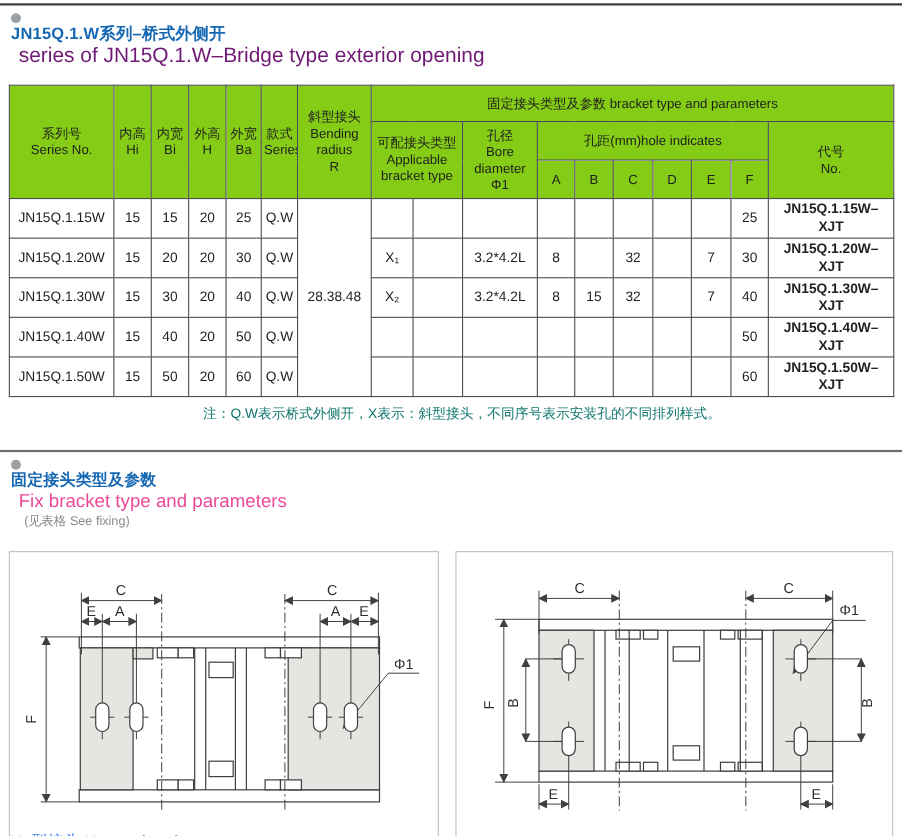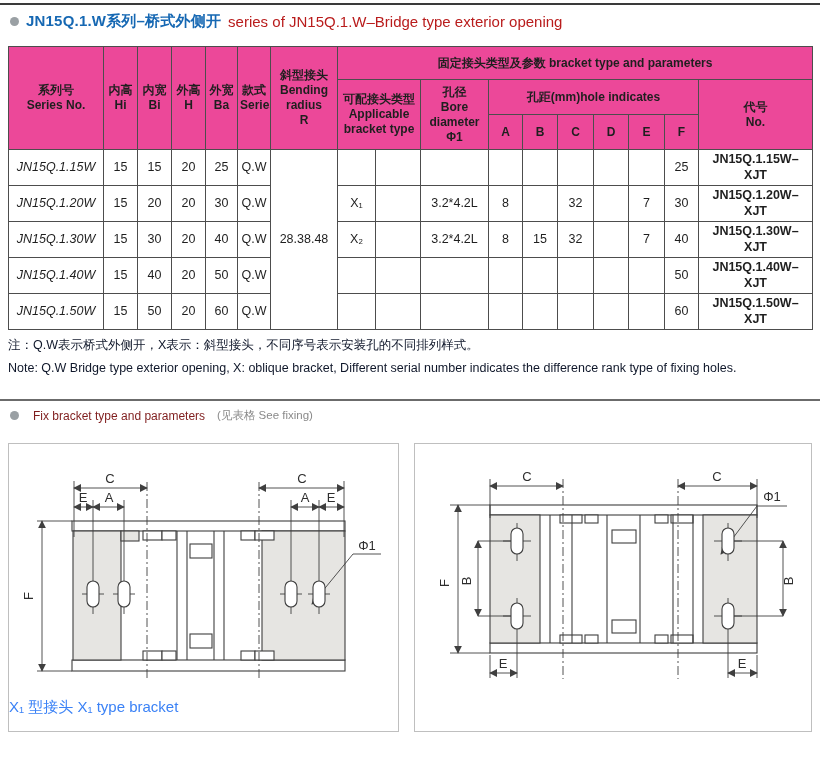--- a/index.html
+++ b/index.html
@@ -1,39 +1,39 @@
 <!DOCTYPE html>
 <html><head>
 <meta charset="utf-8">
 <style>
   html,body{margin:0;padding:0;background:#ffffff;width:820px;height:760px;overflow:hidden;
     font-family:"Liberation Sans","DejaVu Sans",sans-serif;color:#222;}
   .topline{height:2px;background:#3a3a3a;margin-top:3px;}
-  .title-row{display:flex;align-items:center;margin:7px 0 0 10px;}
+  .title-row{display:flex;align-items:flex-start;margin:7px 0 0 10px;flex-direction:column;}
   .bullet{width:9px;height:9px;border-radius:50%;background:#9aa0a4;margin-right:7px;flex:0 0 auto;}
   .t-zh{color:#1668b3;font-weight:bold;font-size:15px;letter-spacing:.2px;}
-  .t-en{color:#b91c1c;font-size:15px;margin-left:7px;}
+  .t-en{color:#701a75;font-size:19px;margin-left:7px;}
   .see{color:#8a8a8a;font-size:11.5px;margin-left:12px;}
 
   table.spec{border-collapse:collapse;table-layout:fixed;width:804px;margin:15px 0 0 8px;}
   table.spec th,table.spec td{border:1px solid #4d4d4d;text-align:center;vertical-align:middle;
     padding:0 2px;line-height:1.25;overflow:hidden;}
-  table.spec th{background:#ec4899;font-weight:bold;font-size:12px;white-space:pre-line;color:#1f1f1f;}
+  table.spec th{background:#84cc16;font-weight:normal;font-size:12px;white-space:pre-line;color:#1f1f1f;}
   table.spec td{background:#ffffff;font-size:12.5px;height:35px;color:#1f1f1f;}
   tr.h1 th{height:32px;}
   tr.h2 th{height:34px;}
   tr.h3 th{height:34px;}
-  td.al{text-align:left;padding-left:8px;font-style:italic;}
+  td.al{text-align:left;padding-left:8px;}
   td.code{text-align:left;padding-left:5px;font-size:12.5px;font-weight:bold;}
 
-  .notes{margin:7px 0 0 8px;font-size:12.5px;color:#0f172a;}
+  .notes{margin:7px 0 0 20px;font-size:12.5px;color:#0f766e;text-align:center;}
   .notes .n1{margin-bottom:7px;}
   .divider2{height:2px;background:#6b6b6b;margin-top:24px;}
   .title-row.s2 .t-zh{font-size:14.5px;}
-  .title-row.s2 .t-en{font-size:12px;color:#7f1d1d;}
+  .title-row.s2 .t-en{font-size:17px;color:#ec4899;}
 
   .panels{display:flex;gap:15px;margin:20px 8px 0 8px;}
   .panel{border:1px solid #bfbfbf;background:#fff;height:287px;}
   .panel.p1{width:389px;}
   .panel.p2{width:396px;}
   .panel svg{display:block;}
   .caption{text-align:left;font-size:15px;color:#3b82f6;margin-top:2px;}
 </style>
 </head>
 <body>
@@ -195,27 +195,27 @@
       <td></td>
       <td></td>
       <td>60</td>
       <td class="code">JN15Q.1.50W–XJT</td>
     </tr>
   </tbody>
     </table>
 
   <div class="notes">
     <div class="n1">注：Q.W表示桥式外侧开，X表示：斜型接头，不同序号表示安装孔的不同排列样式。</div>
-    <div class="n2">Note: Q.W Bridge type exterior opening, X: oblique bracket, Different serial number indicates the difference rank type of fixing holes.</div>
   </div>
 
   <div class="divider2"></div>
 
   <div class="title-row s2">
     <span class="bullet"></span>
+    <span class="t-zh">固定接头类型及参数</span>
     <span class="t-en">Fix bracket type and parameters</span>
     <span class="see">(见表格 See fixing)</span>
   </div>
 
   <div class="panels">
 
     <div class="panel p1">
       <svg width="387" height="252" viewBox="0 0 387 252">
         <defs>
           <marker id="ar1" viewBox="0 0 10 10" refX="9" refY="5" markerWidth="9" markerHeight="9" orient="auto-start-reverse">

